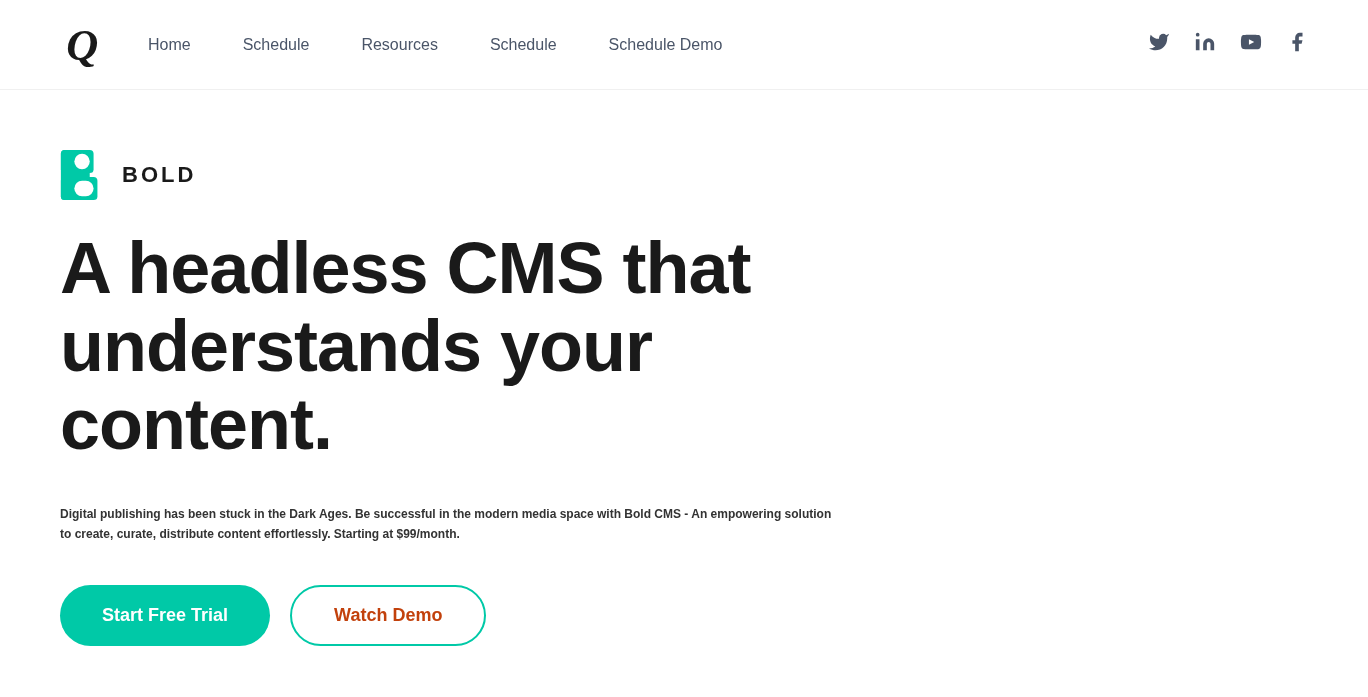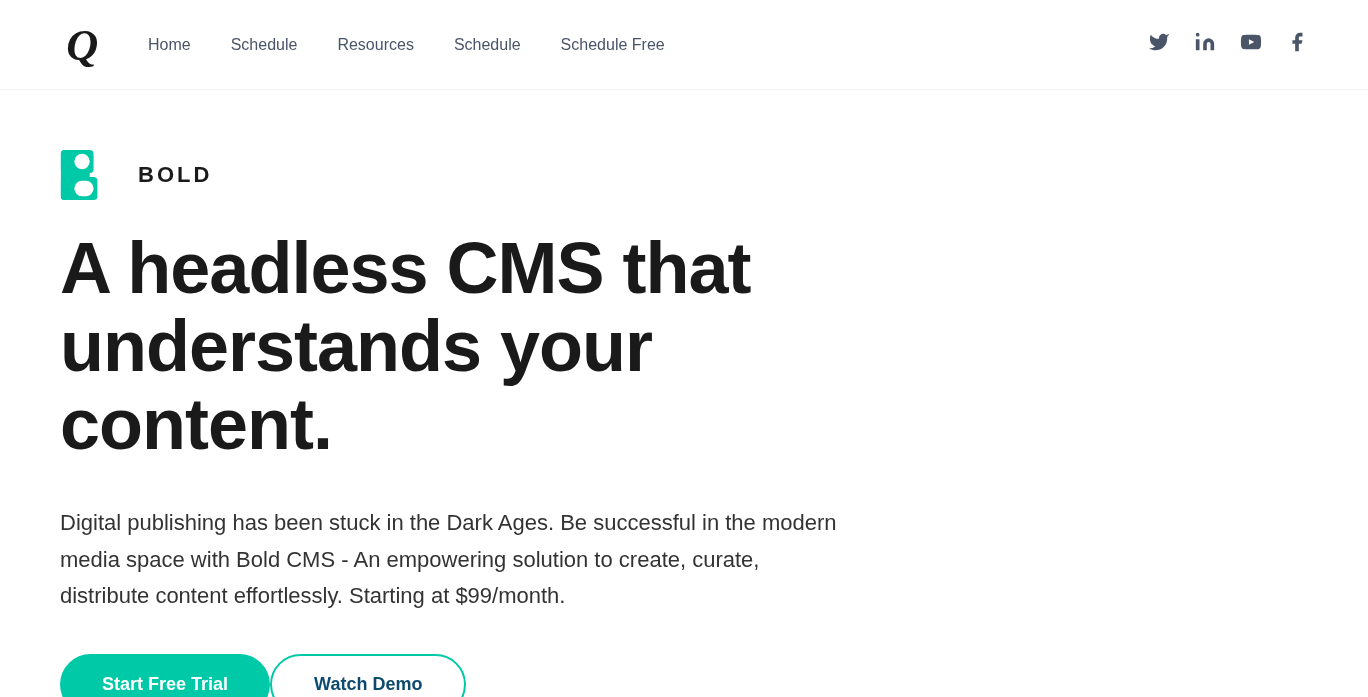--- a/index.html
+++ b/index.html
@@ -40,21 +40,21 @@
     }
 
     .logo-icon {
       width: 48px;
       height: 48px;
     }
 
     .nav-links {
       display: flex;
       align-items: center;
-      gap: 40px;
+      gap: 52px;
       list-style: none;
     }
 
     .nav-links li a {
       text-decoration: none;
       color: #4a5568;
       font-size: 16px;
       font-weight: 400;
     }
 
@@ -78,21 +78,21 @@
 
     
     .hero {
       padding: 60px 60px 0 60px;
       max-width: 900px;
     }
 
     .brand-badge {
       display: flex;
       align-items: center;
-      gap: 32px;
+      gap: 16px;
       margin-bottom: 30px;
     }
 
     .bold-b-icon {
       width: 46px;
       height: 50px;
     }
 
     .brand-name {
       font-size: 22px;
@@ -104,47 +104,49 @@
     .hero-title {
       font-size: 72px;
       font-weight: 800;
       line-height: 1.08;
       color: #1a1a1a;
       margin-bottom: 42px;
       letter-spacing: -1px;
     }
 
     .hero-description {
-      font-size: 22px;
+      font-size: 12px;
       line-height: 1.65;
       color: #333333;
       max-width: 780px;
       margin-bottom: 40px;
+      font-weight: bold;
     }
 
     .cta-buttons {
       display: flex;
       align-items: center;
+      gap: 20px;
     }
 
     .btn-primary {
       background: #00c9a7;
       color: #ffffff;
       border: none;
       border-radius: 50px;
       padding: 20px 42px;
       font-size: 18px;
       font-weight: 700;
       cursor: pointer;
       white-space: nowrap;
     }
 
     .btn-secondary {
       background: transparent;
-      color: #0c4a6e;
+      color: #c2410c;
       border: 2.5px solid #00c9a7;
       border-radius: 50px;
       padding: 18px 42px;
       font-size: 18px;
       font-weight: 700;
       cursor: pointer;
       white-space: nowrap;
     }
   </style>
 </head>
@@ -166,21 +168,21 @@
       <li>
         <a href="#">Schedule</a>
       </li>
       <li>
         <a href="#">Resources</a>
       </li>
       <li>
         <a href="#">Schedule</a>
       </li>
       <li>
-        <a href="#">Schedule Free</a>
+        <a href="#">Schedule Demo</a>
       </li>
     </ul>
   </div>
 
   <div class="navbar-right">
     <span class="social-icon">
       <svg viewBox="0 0 24 24" xmlns="http://www.w3.org/2000/svg">
         <path d="M23 3a10.9 10.9 0 01-3.14 1.53 4.48 4.48 0 00-7.86 3v1A10.66 10.66 0 013 4s-4 9 5 13a11.64 11.64 0 01-7 2c9 5 20 0 20-11.5a4.5 4.5 0 00-.08-.83A7.72 7.72 0 0023 3z"></path>
       </svg>
     </span>

